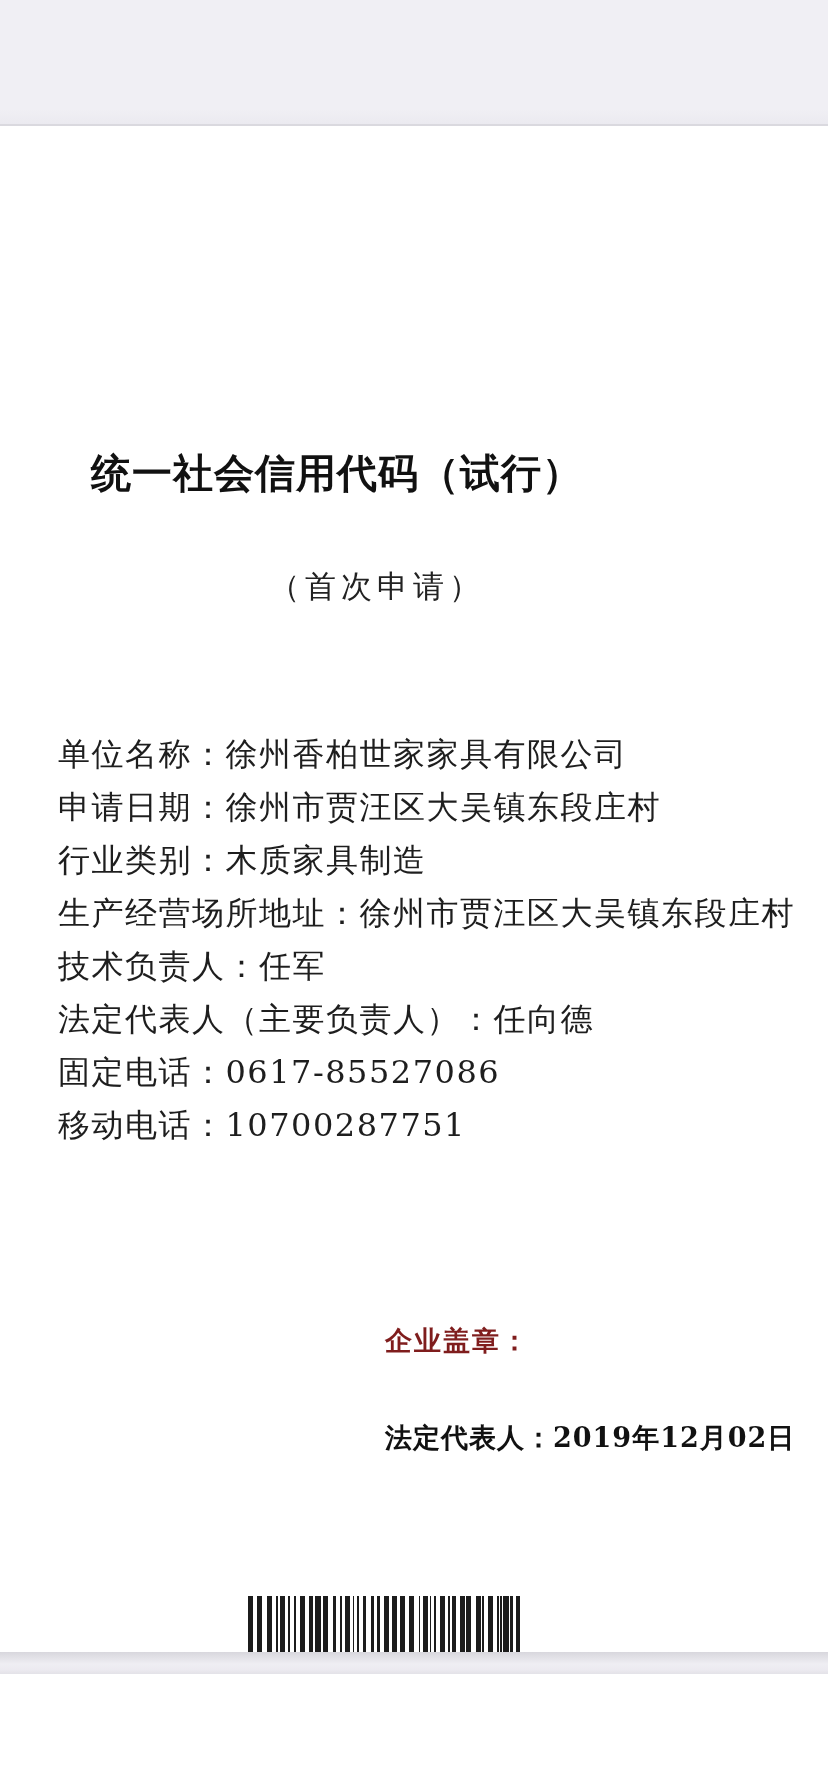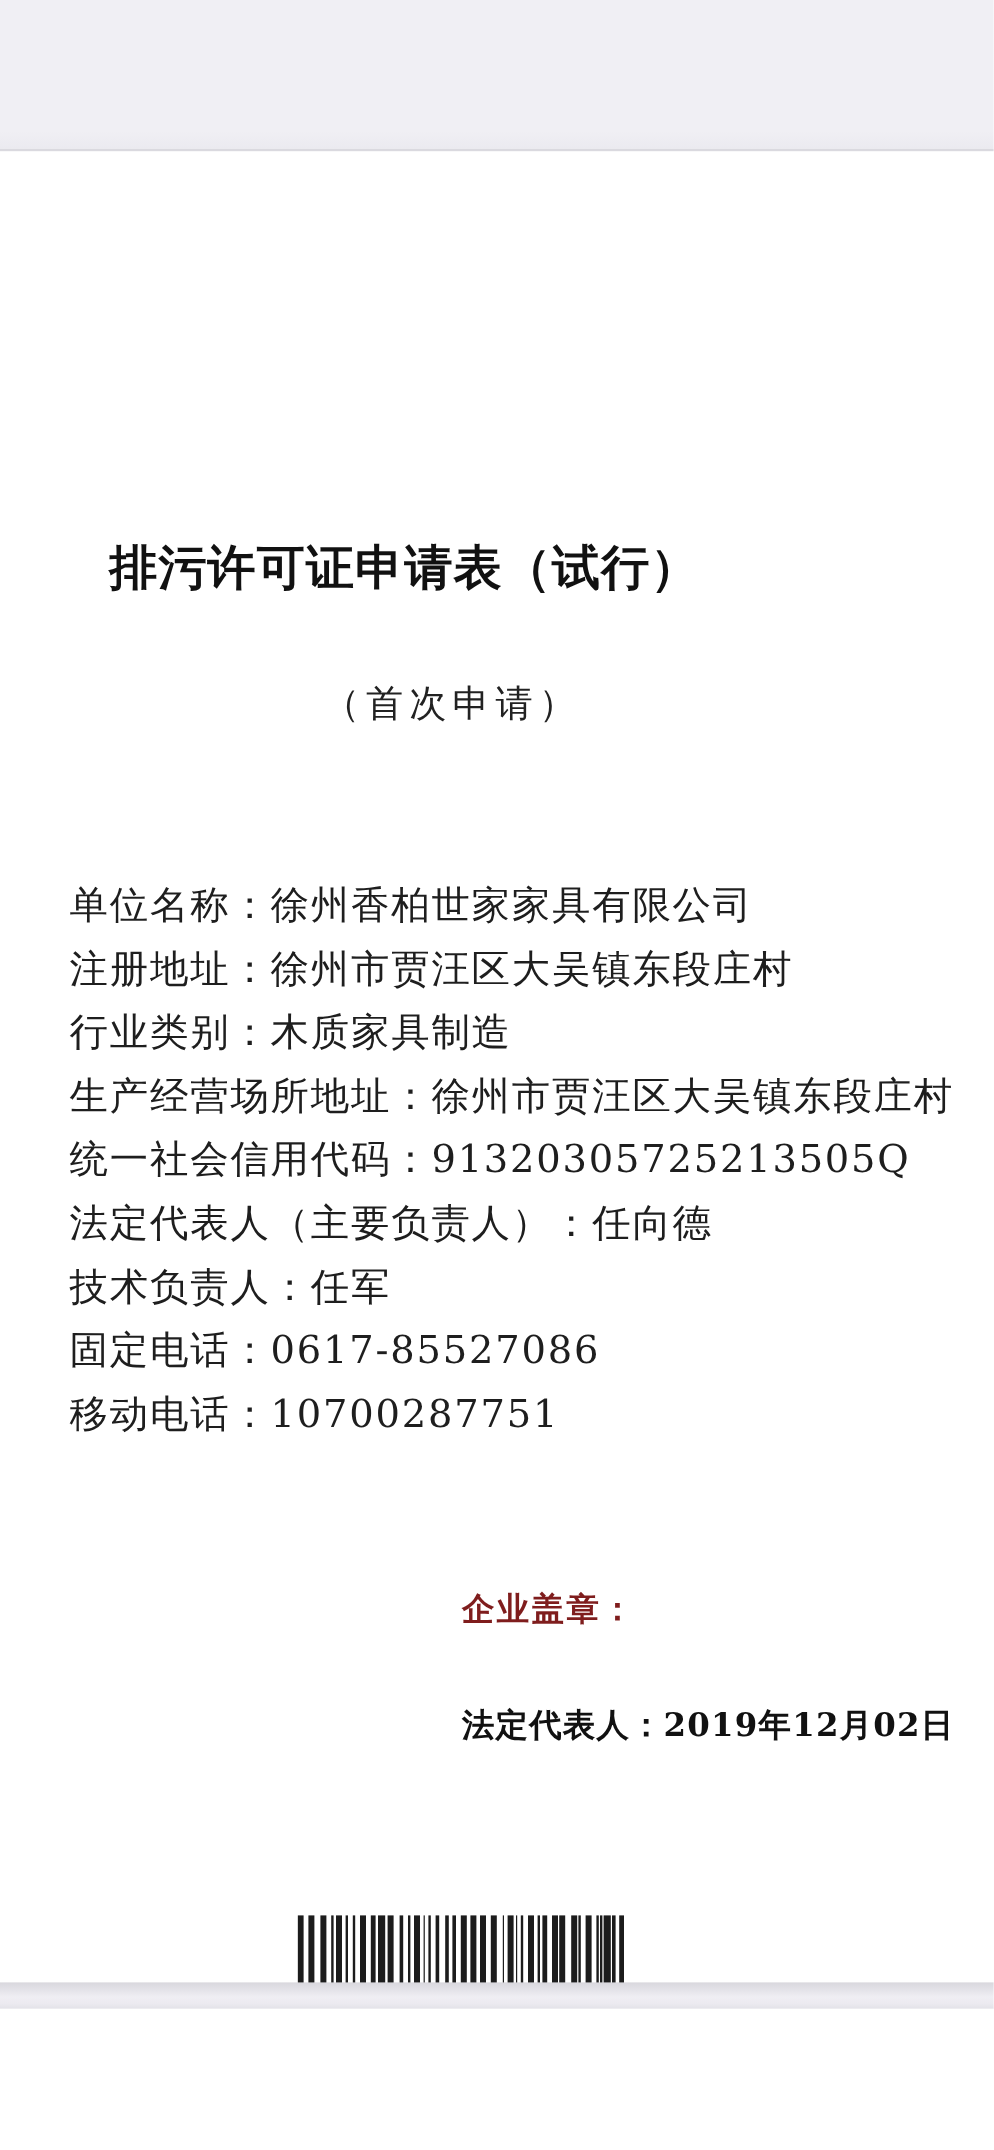--- a/index.html
+++ b/index.html
@@ -119,31 +119,30 @@
     color: #3a3a3a;
     white-space: nowrap;
   }
 </style>
 </head>
 <body>
 
 <div class="top-band"></div>
 
 <div class="page">
-  <div class="doc-title">排污许可证申请表（试行）</div>
+  <div class="doc-title">统一社会信用代码（试行）</div>
   <div class="doc-subtitle">（首次申请）</div>
 
   <div class="field-list">
       <div class="field-row">单位名称：徐州香柏世家家具有限公司</div>
-      <div class="field-row">注册地址：徐州市贾汪区大吴镇东段庄村</div>
+      <div class="field-row">申请日期：徐州市贾汪区大吴镇东段庄村</div>
       <div class="field-row">行业类别：木质家具制造</div>
       <div class="field-row">生产经营场所地址：徐州市贾汪区大吴镇东段庄村</div>
-      <div class="field-row">统一社会信用代码：91320305725213505Q</div>
+      <div class="field-row">技术负责人：任军</div>
       <div class="field-row">法定代表人（主要负责人）：任向德</div>
-      <div class="field-row">技术负责人：任军</div>
       <div class="field-row">固定电话：0617-85527086</div>
       <div class="field-row">移动电话：10700287751</div>
     </div>
 
   <div class="stamp-line">企业盖章：</div>
 
   <div class="date-line">
     <span>法定代表人：</span><span>2019年12月02日</span>
   </div>
 

